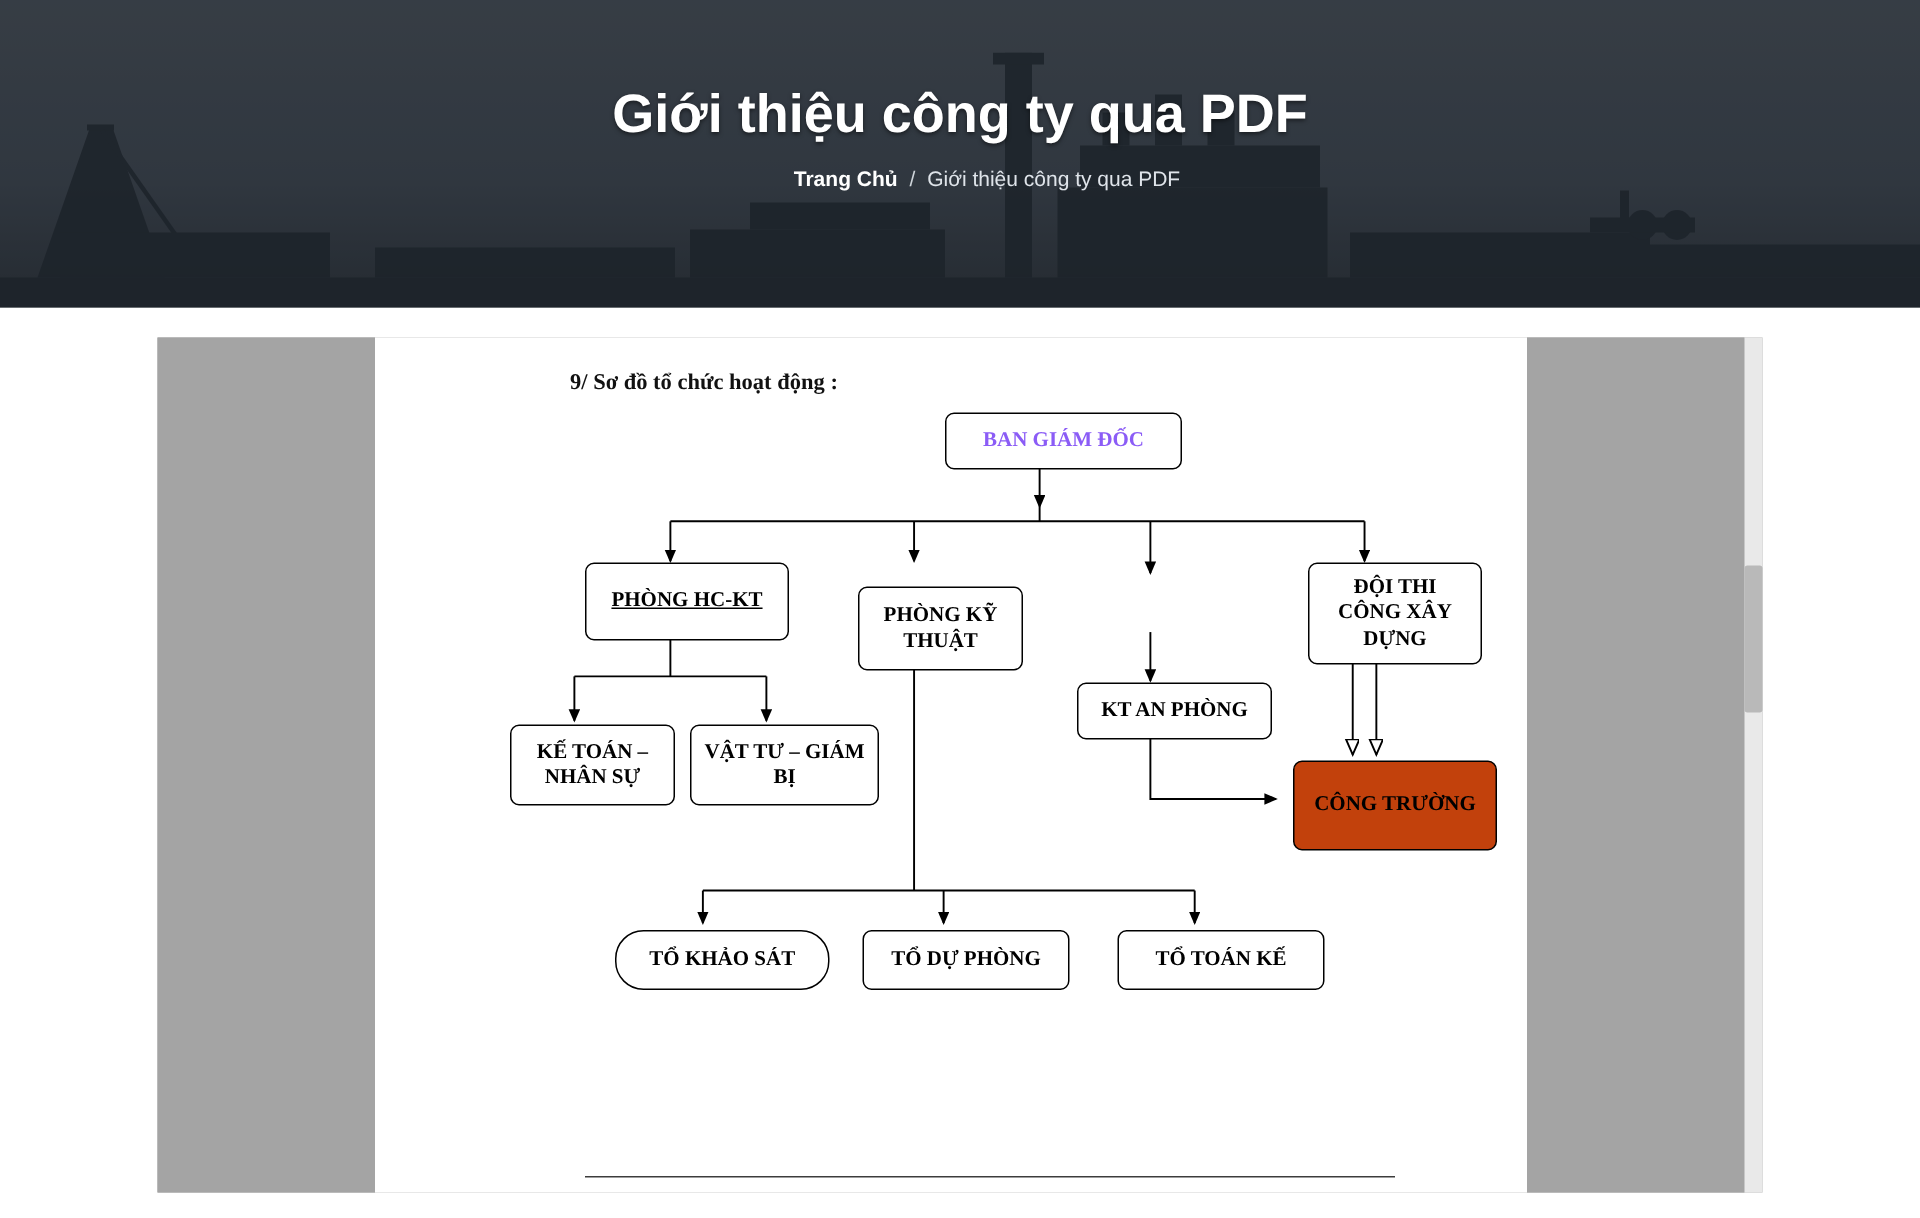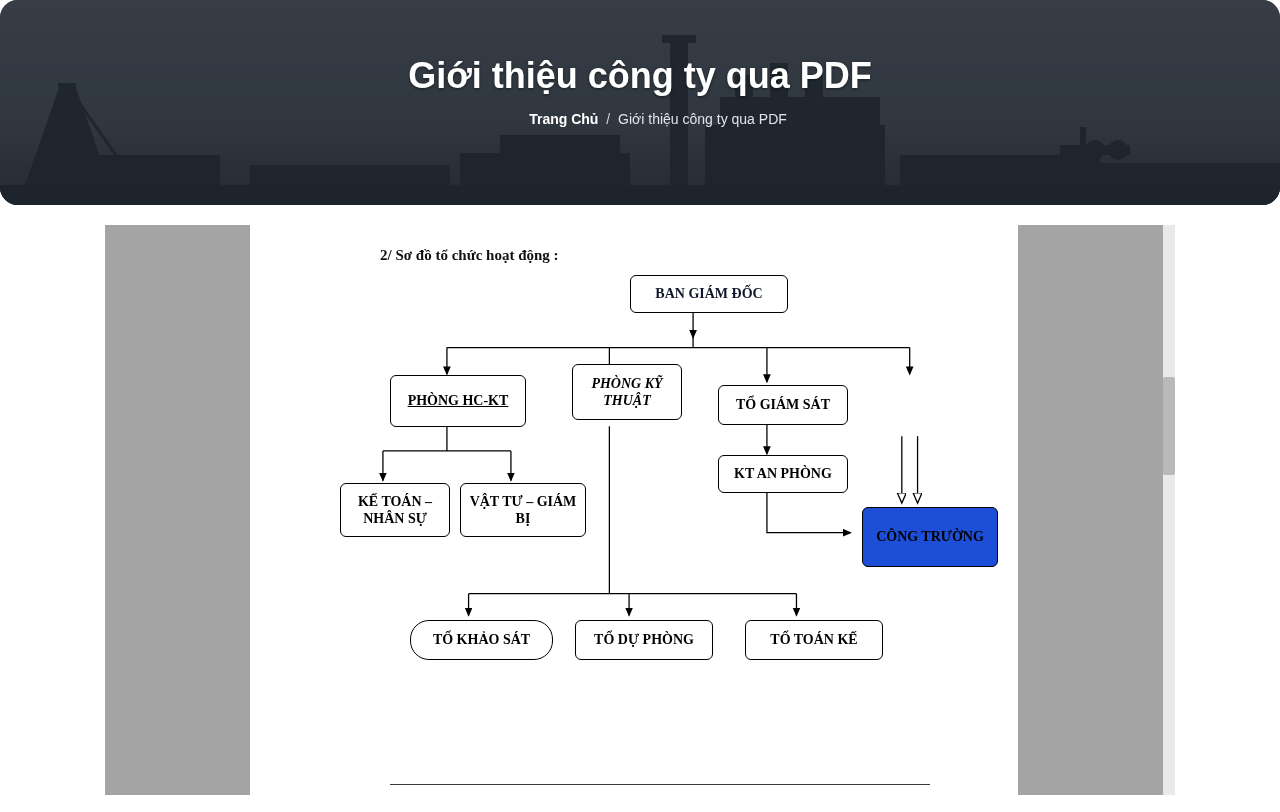--- a/index.html
+++ b/index.html
@@ -1,33 +1,33 @@
 <!DOCTYPE html>
 <html><head>
 <meta charset="utf-8">
 <style>
   html,body{margin:0;padding:0;width:1280px;height:812px;font-family:Arial,Helvetica,sans-serif;background:#fff;overflow:hidden;}
-  .hero{position:relative;height:205px;background:#3a424b;overflow:hidden;border-radius:18px;}
+  .hero{position:relative;height:205px;background:#3a424b;overflow:hidden;}
   .hero-bg{position:absolute;inset:0;background:linear-gradient(180deg,#565e66 0%,#47505a 60%,#2e343a 100%);}
   .hero-overlay{position:absolute;inset:0;background:rgba(30,35,42,0.55);}
   .silhouette{position:absolute;bottom:0;left:0;width:100%;height:170px;}
   .hero-content{position:relative;z-index:2;text-align:center;color:#fff;padding-top:55px;}
   .hero-title{font-size:36px;font-weight:700;margin:0 0 14px 0;text-shadow:0 1px 3px rgba(0,0,0,.5);}
   .hero-crumb{font-size:14px;color:#dfe4ea;padding-left:36px;}
   .hero-crumb .home{font-weight:700;color:#fff;}
   .hero-crumb .sep{margin:0 4px;color:#cfd5db;}
   .viewer-wrap{position:absolute;top:225px;left:105px;width:1070px;height:570px;background:#a4a4a4;display:flex;}
   .side-gutter{width:145px;background:#a4a4a4;}
   .page{flex:1;background:#fff;position:relative;}
   .scrollbar{width:12px;background:#e9e9e9;position:relative;}
   .scrollbar-thumb{position:absolute;left:0;right:0;top:152px;height:98px;background:#b9b9b9;border-radius:2px;}
   .section-title{position:absolute;top:22px;left:130px;font-family:"Times New Roman",serif;font-weight:700;font-size:15px;color:#111;}
   .box{position:absolute;border:1.2px solid #000;border-radius:6px;background:#fff;padding:4px 8px;text-align:center;font-family:"Times New Roman",serif;font-weight:700;font-size:14px;line-height:1.25;display:flex;align-items:center;justify-content:center;}
-  .box-root{color:#0f172a;}
-  .box-green{background:#1d4ed8;}
+  .box-root{color:#8b5cf6;}
+  .box-green{background:#c2410c;}
   svg.lines{position:absolute;inset:0;width:100%;height:100%;}
   .arrow{stroke:#000;stroke-width:1.3;fill:none;}
   .ahead{fill:#000;}
 </style>
 </head>
 <body>
 
 <div class="hero">
   <div class="hero-bg"></div>
   <svg class="silhouette" viewBox="0 0 1280 170" preserveAspectRatio="none">
@@ -63,21 +63,21 @@
       <span class="sep">/</span>
       <span>Giới thiệu công ty qua PDF</span>
     </div>
   </div>
 </div>
 
 <div class="viewer-wrap">
   <div class="side-gutter"></div>
   <div class="page">
 
-    <div class="section-title">2/ Sơ đồ tổ chức hoạt động :</div>
+    <div class="section-title">9/ Sơ đồ tổ chức hoạt động :</div>
 
     <svg class="lines" viewBox="0 0 780 570">
       <defs>
         <marker id="ah" markerWidth="8" markerHeight="8" refX="6" refY="3" orient="auto">
           <path d="M0,0 L7,3 L0,6 Z" class="ahead"></path>
         </marker>
         <marker id="ahopen" markerWidth="10" markerHeight="10" refX="8" refY="3.5" orient="auto">
           <path d="M0,0 L8,3.5 L0,7 Z" fill="#fff" stroke="#000" stroke-width="1"></path>
         </marker>
       </defs>
@@ -107,22 +107,22 @@
 
       <path class="arrow" d="M525,260 V308 H610" marker-end="url(#ah)"></path>
 
       <path class="arrow" d="M662,210 V278" marker-end="url(#ahopen)"></path>
       <path class="arrow" d="M678,210 V278" marker-end="url(#ahopen)"></path>
     </svg>
 
     <div class="box box-root" style="left:380px;top:50px;width:140px;height:28px;">BAN GIÁM ĐỐC</div>
 
     <div class="box" style="left:140px;top:150px;width:118px;height:42px;text-decoration:underline;">PHÒNG HC-KT</div>
-    <div class="box" style="left:322px;top:139px;width:92px;height:46px;font-style:italic;">PHÒNG KỸ THUẬT</div>
-    <div class="box" style="left:468px;top:160px;width:112px;height:30px;">TỔ GIÁM SÁT</div>
+    <div class="box" style="left:322px;top:166px;width:92px;height:46px;">PHÒNG KỸ THUẬT</div>
+    <div class="box" style="left:622px;top:150px;width:98px;height:58px;">ĐỘI THI CÔNG XÂY DỰNG</div>
 
     <div class="box" style="left:90px;top:258px;width:92px;height:44px;text-align:center;">KẾ TOÁN – NHÂN SỰ</div>
     <div class="box" style="left:210px;top:258px;width:108px;height:44px;">VẬT TƯ – GIÁM BỊ</div>
 
     <div class="box" style="left:468px;top:230px;width:112px;height:28px;">KT AN PHÒNG</div>
     <div class="box box-green" style="left:612px;top:282px;width:118px;height:50px;">CÔNG TRƯỜNG</div>
 
     <div class="box" style="left:160px;top:395px;width:125px;height:30px;border-radius:19px;">TỔ KHẢO SÁT</div>
     <div class="box" style="left:325px;top:395px;width:120px;height:30px;">TỔ DỰ PHÒNG</div>
     <div class="box" style="left:495px;top:395px;width:120px;height:30px;">TỔ TOÁN KẾ</div>

